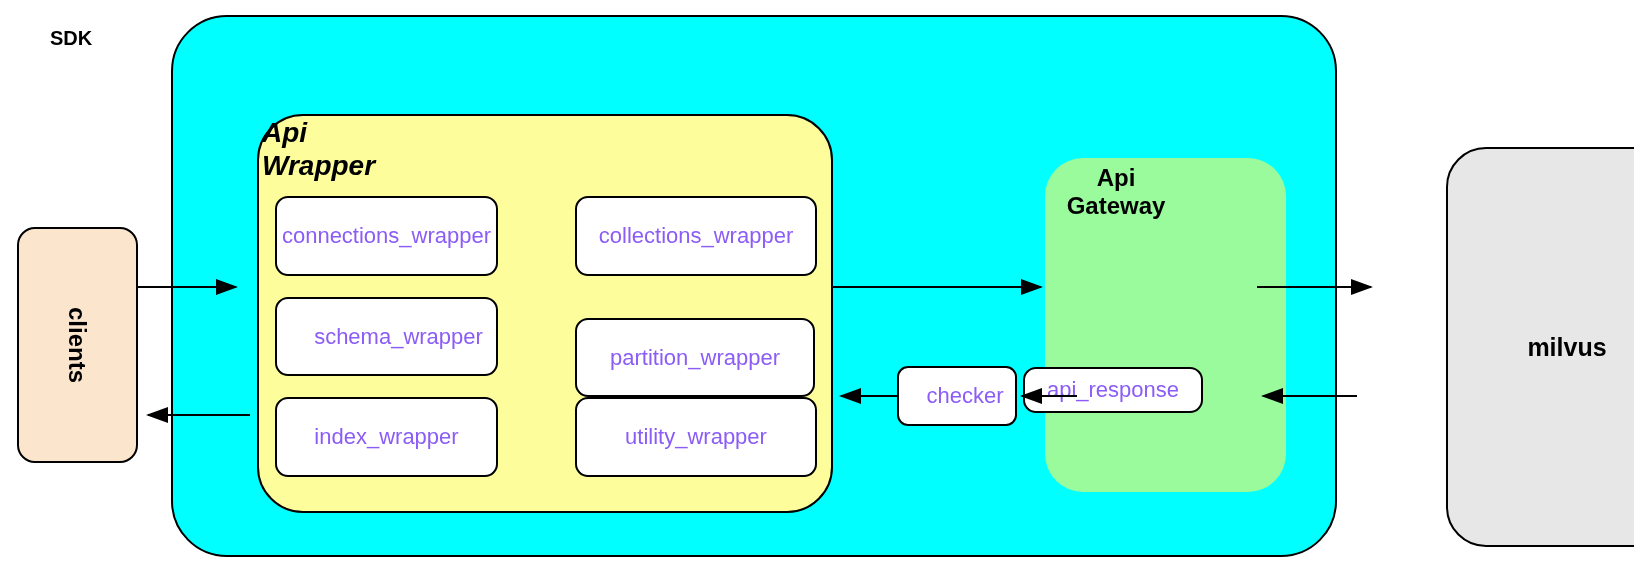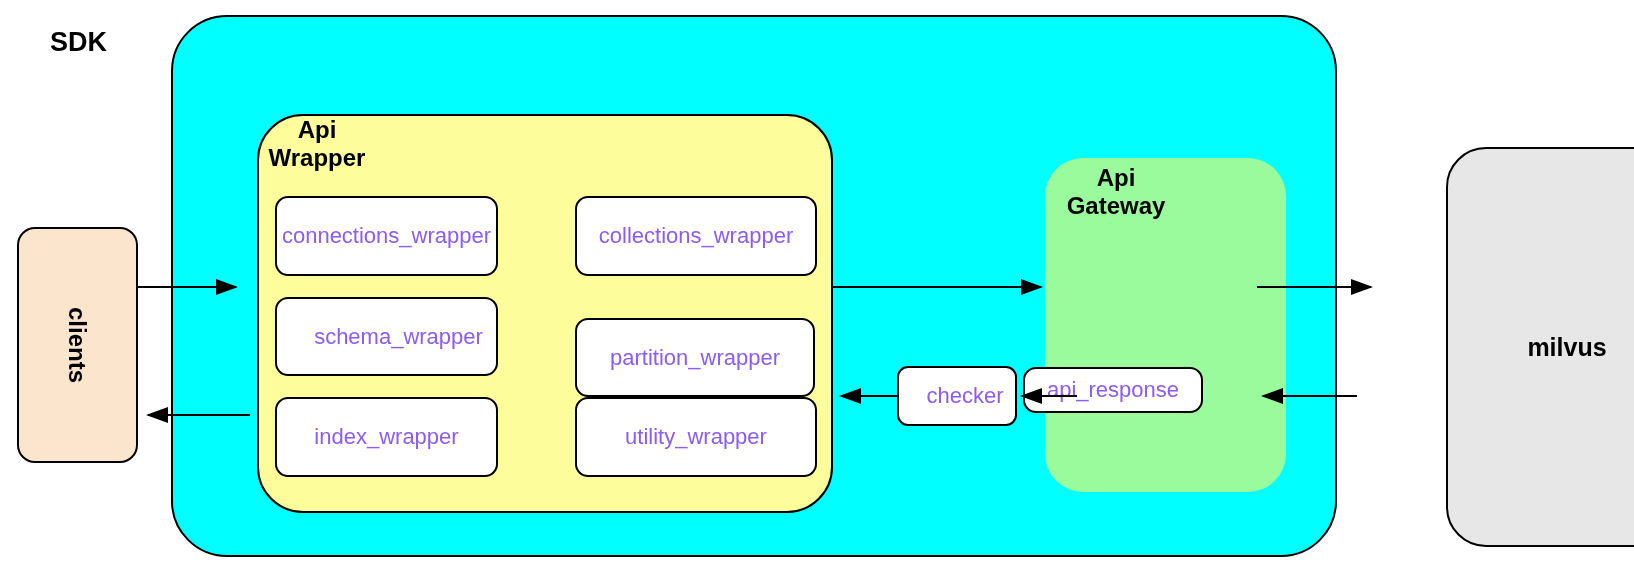--- a/index.html
+++ b/index.html
@@ -21,32 +21,32 @@
   }
   
   .sdk {
     left: 171px; top: 15px; width: 1166px; height: 542px;
     background: var(--sdk-fill, #00FFFF);
     border: 2px solid var(--border, #000);
     border-radius: 56px;
   }
   .sdk-label {
     position: absolute; left: 50px; top: 27px;
-    font-size: 27px; font-weight: bold; color: #000;
+    font-size: 20px; font-weight: bold; color: #000;
   }
   .api-wrapper {
     left: 257px; top: 114px; width: 576px; height: 399px;
     background: var(--api-wrapper-fill, #FDFD9C);
     border: 2px solid var(--border, #000);
     border-radius: 46px;
   }
   .api-wrapper-label {
     position: absolute; left: 262px; top: 116px; width: 110px;
-    text-align: center; font-size: 24px; font-weight: bold;
-    line-height: 1.18; color: #000;
+    text-align: left; font-size: 28px; font-weight: bold;
+    line-height: 1.18; color: #000; font-style: italic;
   }
   .api-gateway {
     left: 1045px; top: 158px; width: 241px; height: 334px;
     background: var(--api-gateway-fill, #99FB9B);
     border: none;
     border-radius: 38px;
   }
   .api-gateway-label {
     position: absolute; left: 1062px; top: 164px; width: 108px;
     text-align: center; font-size: 24px; font-weight: bold;

